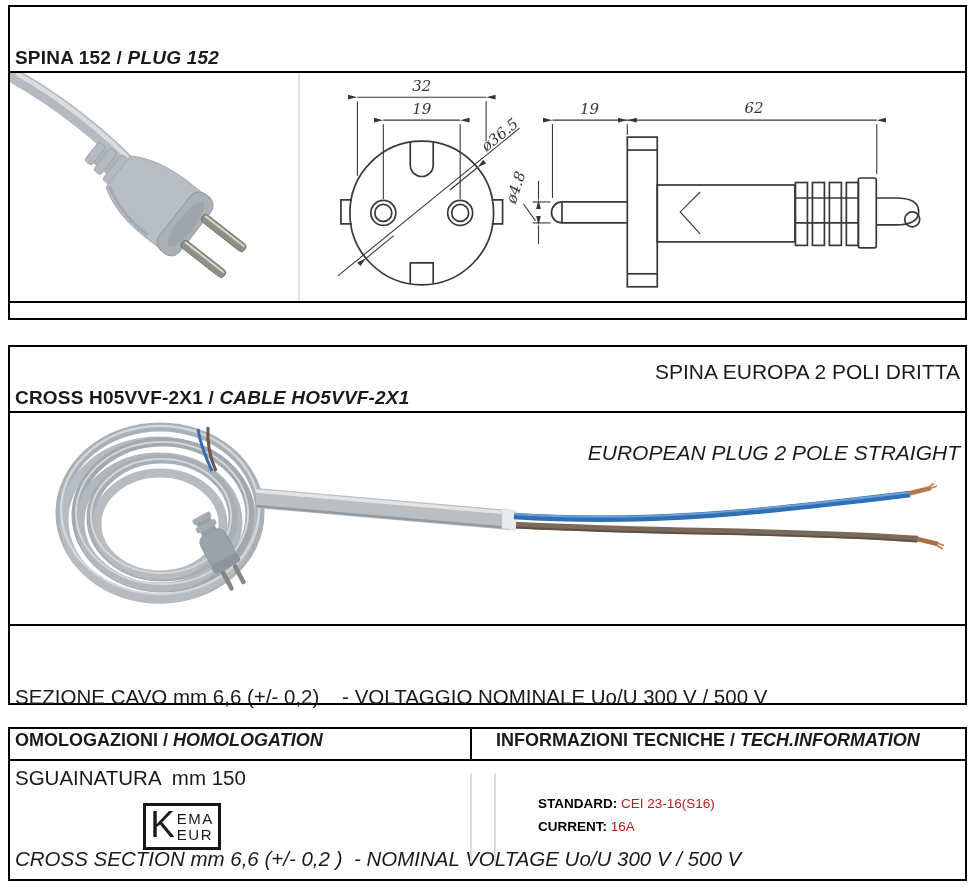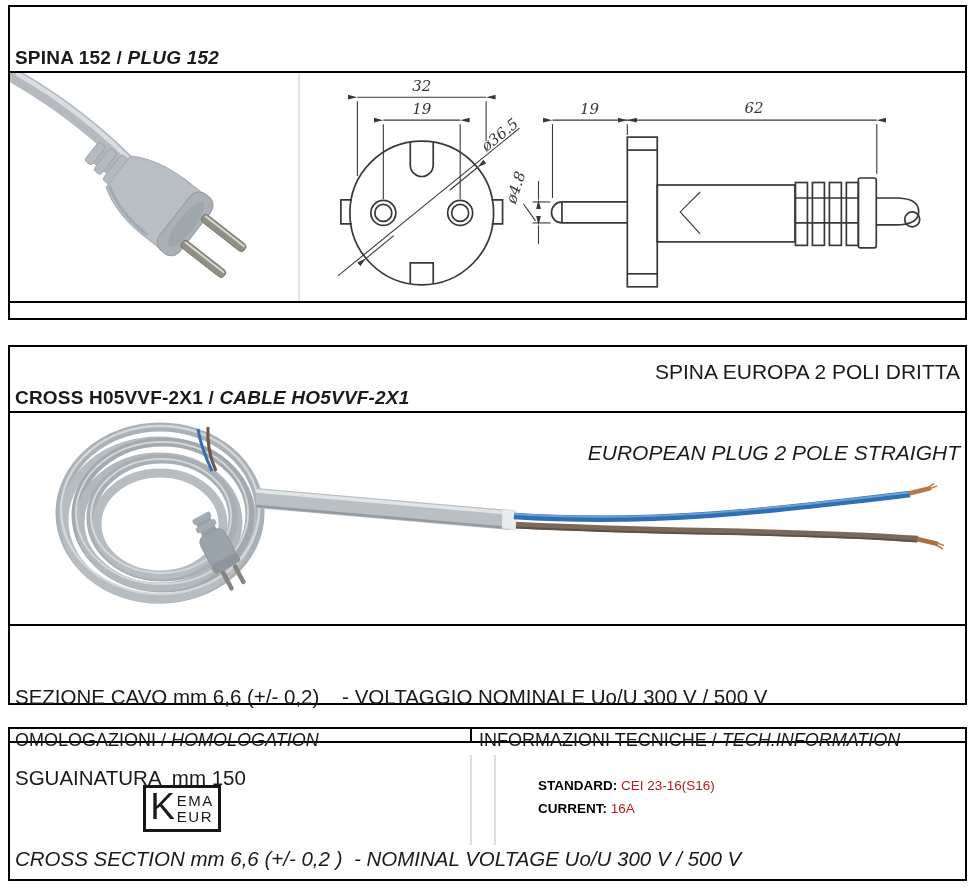--- a/index.html
+++ b/index.html
@@ -22,24 +22,24 @@
 
   .imgrow1 { height:230px; border-bottom:2px solid #000; display:flex; overflow:hidden; }
   .imgrow1 svg { display:block; }
   .vdiv { width:2px; background:#e3e3e3; height:100%; }
 
   .desc { padding:1px 5px; white-space:pre; }
   .desc1 { font-size:21px; line-height:27px;text-align:right; }
   .imgrow2 { height:213px; border-bottom:2px solid #000; overflow:hidden; }
   .desc2 { font-size:20.5px; line-height:27px; padding-top:3px; }
 
-  .hdrrow { display:flex; height:14px; border-bottom:2px solid #000;
-            font-weight:normal; font-size:18px; line-height:23px; white-space:pre; }
+  .hdrrow { display:flex; height:32px; border-bottom:2px solid #000;
+            font-weight:bold; font-size:18px; line-height:23px; white-space:pre; }
   .hcell1 { width:462px; border-right:2px solid #000; padding-left:5px; }
-  .hcell2 { flex:1; padding-left:7px; }
+  .hcell2 { flex:1; padding-left:24px; }
   .body3 { position:relative; height:124px; }
   .vlight { position:absolute; top:12px; height:90px; width:2px; background:#dedede; }
 
   .kema { position:absolute; left:133px; top:42px; width:78px; height:47px;
           border:3px solid #161616; display:flex; align-items:center;
           justify-content:center; gap:2px; background:#fff; }
   .kema .k  { font-size:37px; font-weight:400; line-height:36px; margin-top:-3px; }
   .kema .col{ display:flex; flex-direction:column; font-size:15px; line-height:16px;
               letter-spacing:1.5px; font-weight:500; }
 

